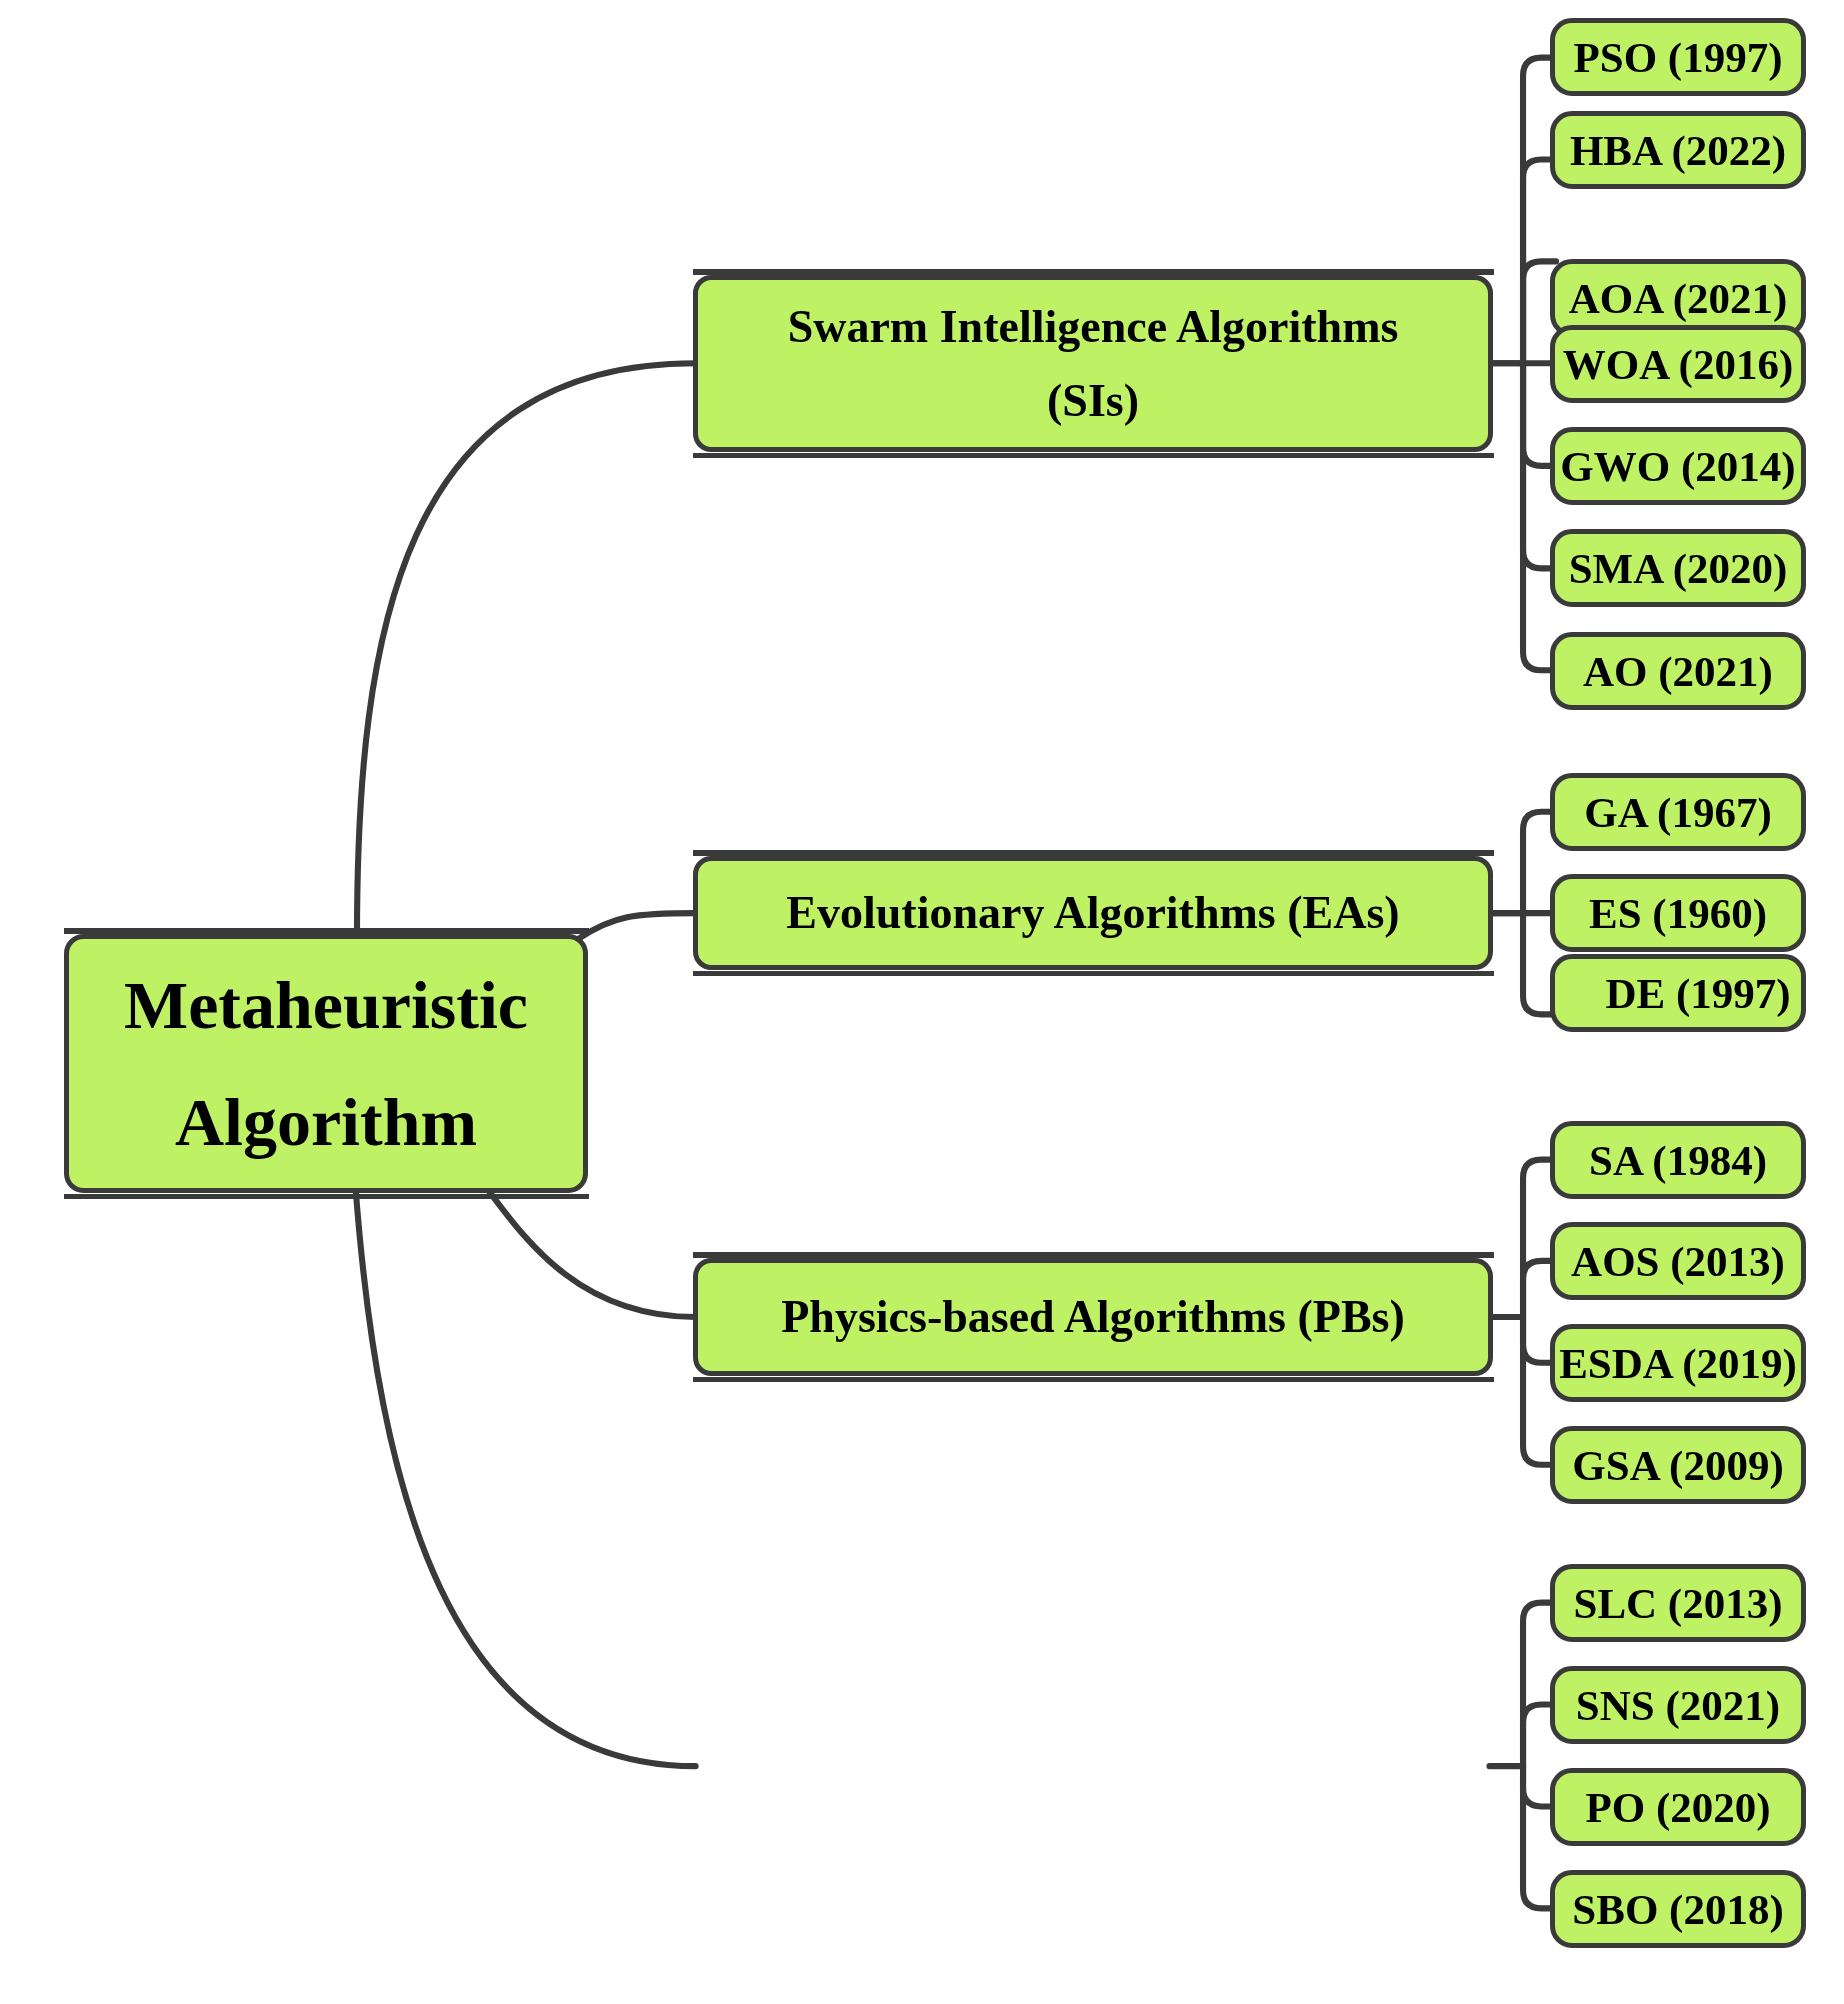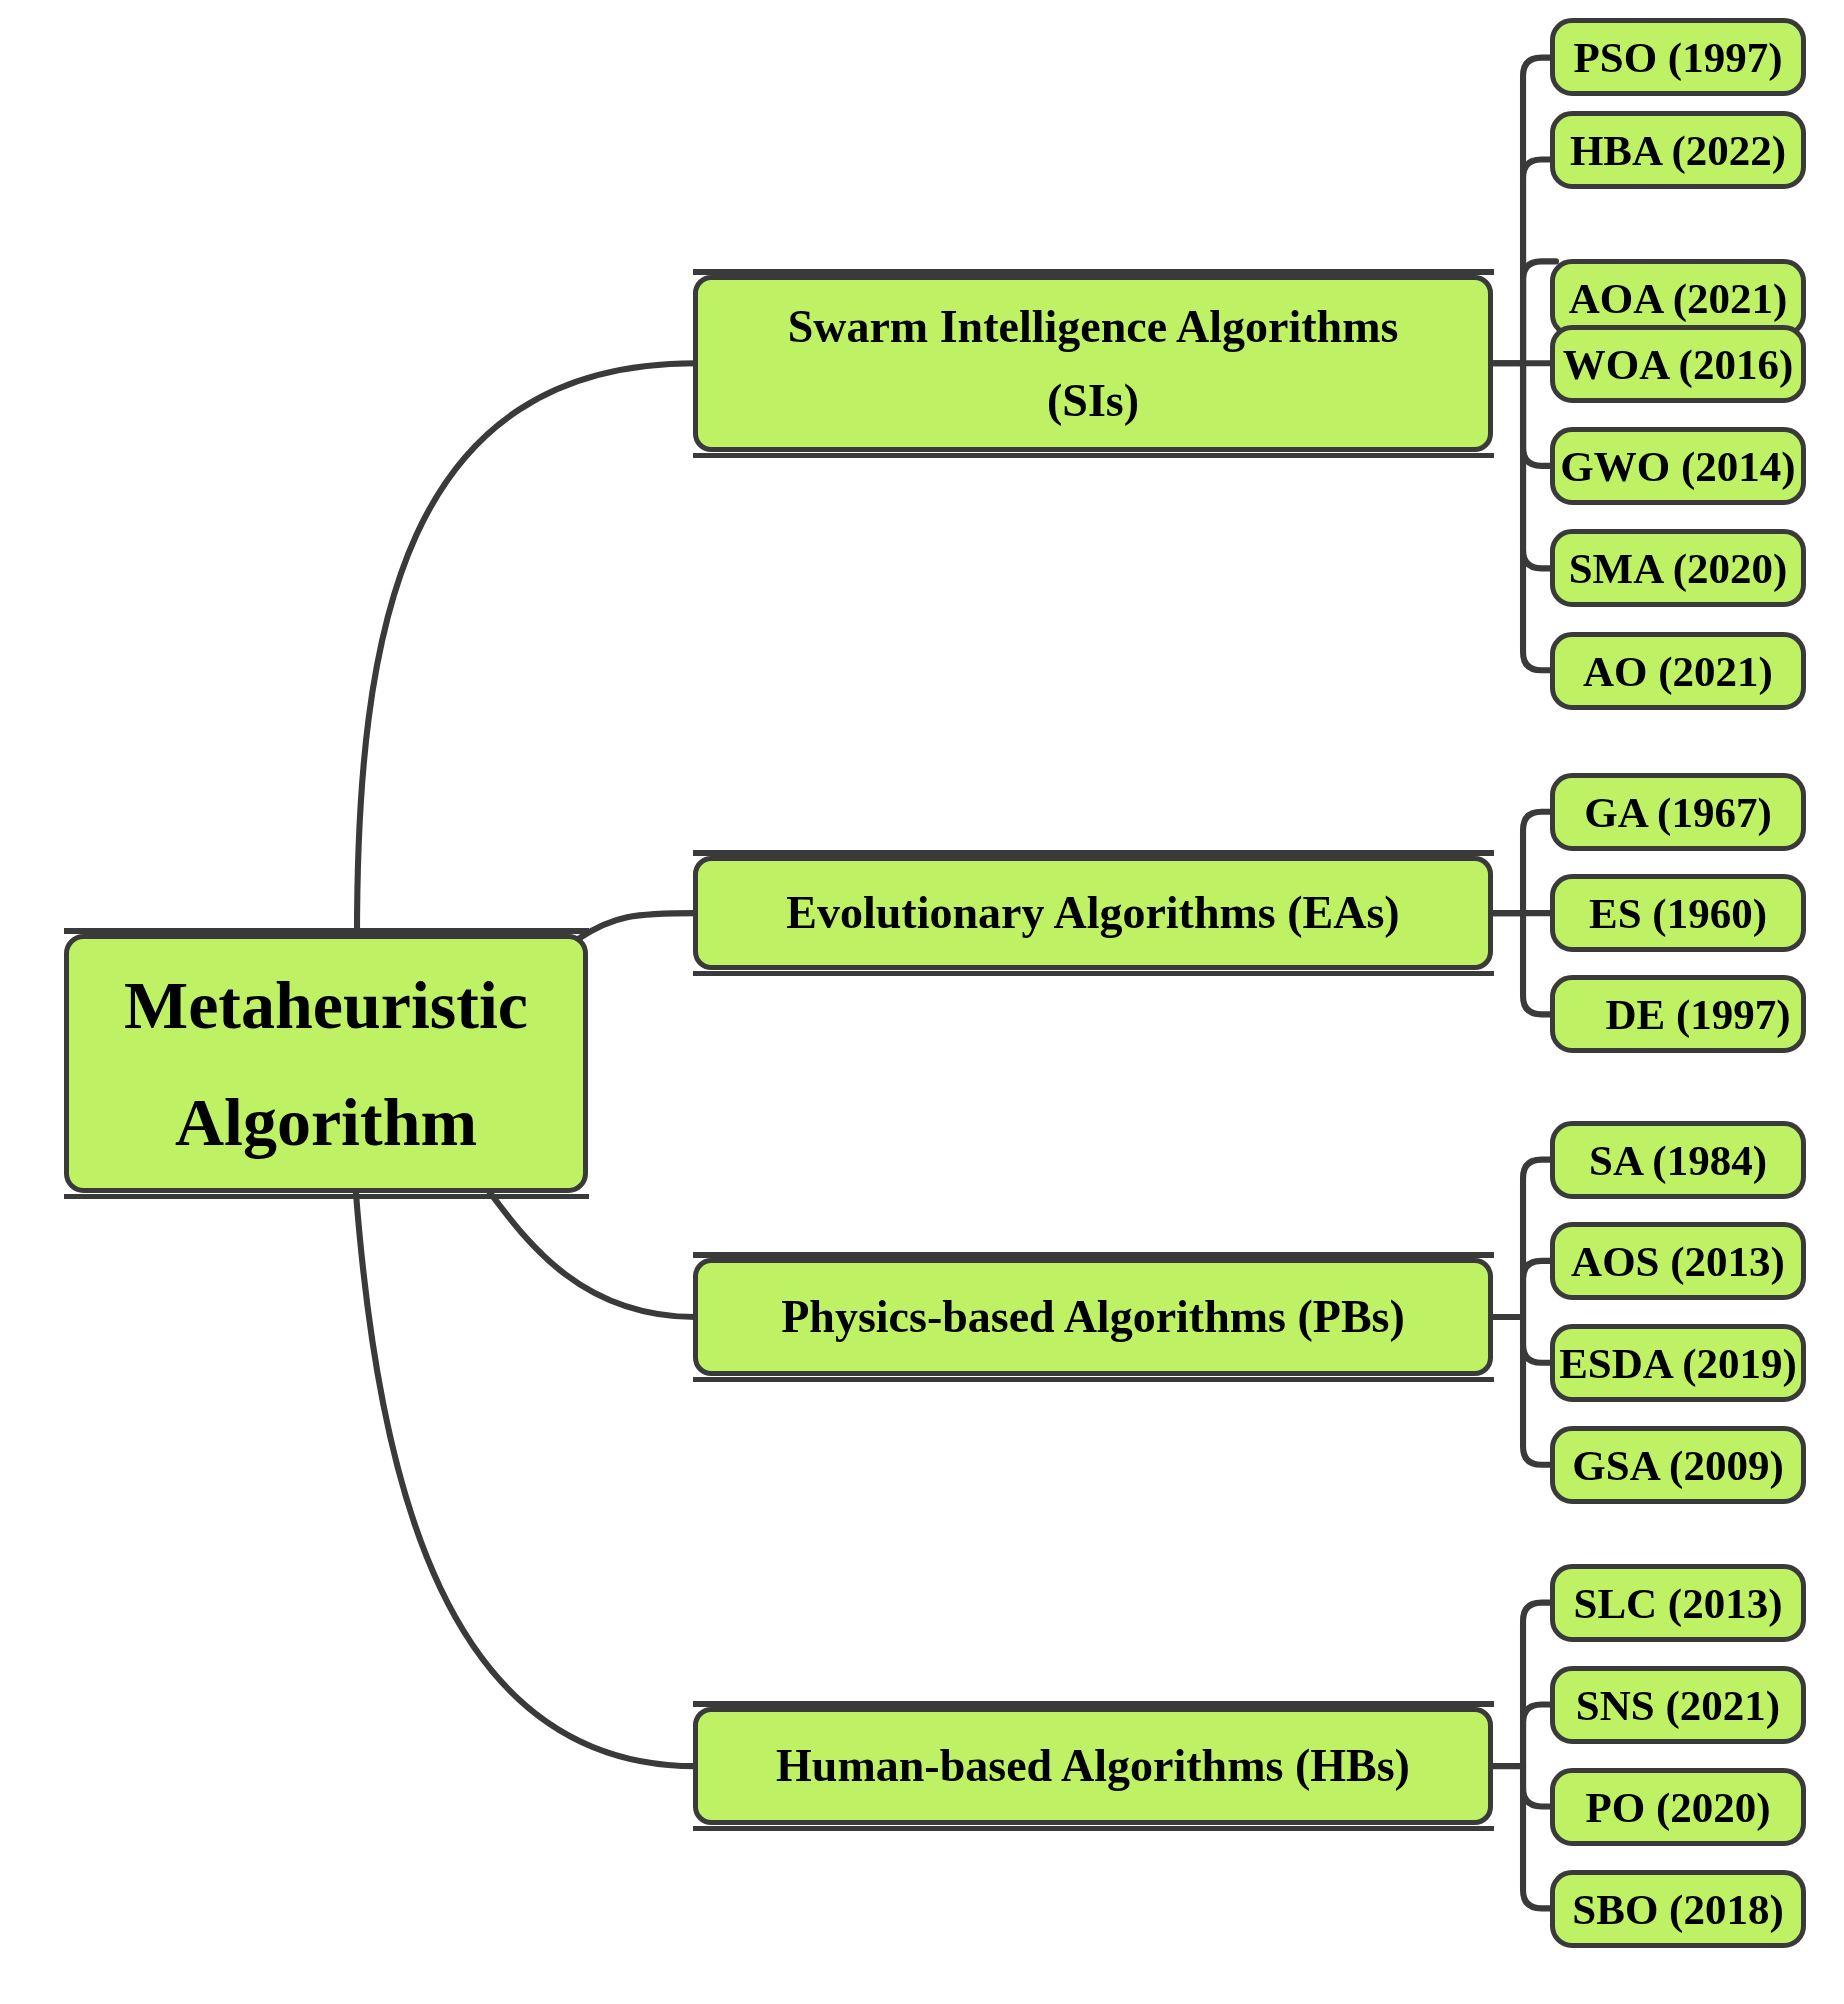--- a/index.html
+++ b/index.html
@@ -79,21 +79,21 @@
   }
   #n-pso  { top: 18.3px; }
   #n-hba  { top: 111px; text-align: center; }
   #n-aoa  { top: 223px; margin-top: 36px; }
   #n-woa  { top: 325px; }
   #n-gwo  { top: 427px; }
   #n-sma  { top: 529px; }
   #n-ao   { top: 632px; }
   #n-ga   { top: 773px; }
   #n-es   { top: 874px; }
-  #n-de   { top: 975px; padding-left: 40px; }
+  #n-de   { top: 954px; padding-left: 40px; }
   #n-sa   { top: 1121px; }
   #n-aos  { top: 1222px; }
   #n-esda { top: 1324px; }
   #n-gsa  { top: 1426px; }
   #n-slc  { top: 1564px; }
   #n-sns  { top: 1666px; }
   #n-po   { top: 1768px; }
   #n-sbo  { top: 1870px; }
 </style>
 </head>
@@ -145,24 +145,20 @@
     <div>(SIs)</div>
   </div>
   <div class="node category" id="cat-eas">
     <div>Evolutionary Algorithms (EAs)</div>
     <div></div>
   </div>
   <div class="node category" id="cat-pbs">
     <div>Physics-based Algorithms (PBs)</div>
     <div></div>
   </div>
-  <div class="node category" id="cat-hbs">
-    <div>Human-based Algorithms (HBs)</div>
-    <div></div>
-  </div>
 
   <div class="node leaf" id="n-pso">PSO (1997)</div>
   <div class="node leaf" id="n-hba">HBA (2022)</div>
   <div class="node leaf" id="n-aoa">AOA (2021)</div>
   <div class="node leaf" id="n-woa">WOA (2016)</div>
   <div class="node leaf" id="n-gwo">GWO (2014)</div>
   <div class="node leaf" id="n-sma">SMA (2020)</div>
   <div class="node leaf" id="n-ao">AO (2021)</div>
 
   <div class="node leaf" id="n-ga">GA (1967)</div>

